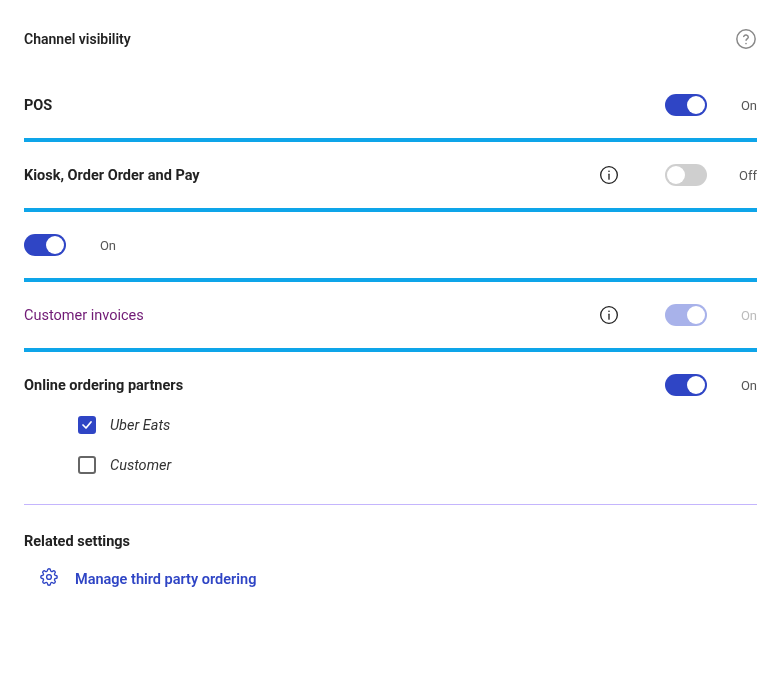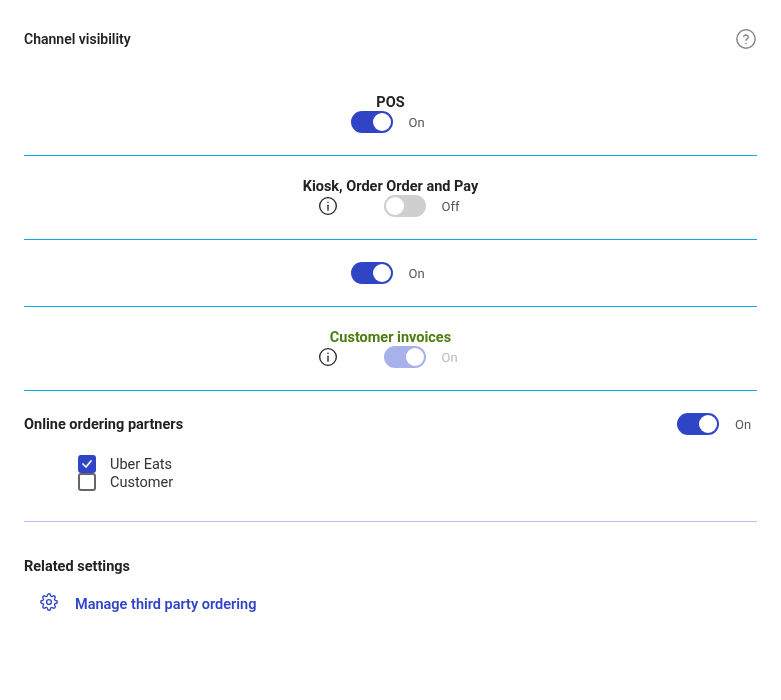--- a/index.html
+++ b/index.html
@@ -21,42 +21,42 @@
     font-size: 14px;
     font-weight: 600;
     color: #222;
   }
   .help-icon svg { display: block; }
   .row {
     display: flex;
     align-items: center;
     justify-content: space-between;
     padding: 22px 0;
-    border-bottom: 1px solid #0ea5e9;
-    flex-direction: column;
+    border-bottom: 4px solid #0ea5e9;
   }
   .row:first-of-type { padding-top: 8px; }
   .row-label {
     font-size: 14.5px;
     font-weight: 700;
     color: #222;
   }
-  .row-label.muted { color: #4d7c0f; font-weight: 700; }
+  .row-label.muted { color: #701a75; font-weight: 400; }
   .row-right {
     display: flex;
     align-items: center;
     gap: 46px;
   }
   .info-btn { display: inline-flex; align-items: center; justify-content:center; }
   .toggle-wrap {
     display: flex;
     align-items: center;
-    gap: 16px;
+    gap: 28px;
     min-width: 70px;
     justify-content: flex-end;
+    text-align: right;
   }
   .toggle {
     width: 42px;
     height: 22px;
     border-radius: 11px;
     position: relative;
     cursor: pointer;
     flex-shrink: 0;
   }
   .toggle .knob {
@@ -86,20 +86,22 @@
   .partners-head {
     display: flex;
     justify-content: space-between;
     align-items: center;
     margin-bottom: 20px;
   }
   .partner-list {
     padding-left: 54px;
     display: flex;
     flex-direction: column;
+    gap: 22px;
+    font-style: italic;
   }
   .partner-item {
     display: flex;
     align-items: center;
     gap: 14px;
   }
   .chk {
     width: 18px;
     height: 18px;
     border-radius: 3px;
@@ -116,21 +118,20 @@
   .chk svg { display: none; }
   .partner-label { font-size: 14.5px; color: #333; }
   .related {
     padding-top: 28px;
   }
   .related-title {
     font-size: 14.5px;
     font-weight: 700;
     color: #222;
     margin-bottom: 18px;
-    margin-top: 8px;
   }
   .related-link {
     display: inline-flex;
     align-items: center;
     gap: 17px;
     color: #2f45c5;
     font-size: 14.5px;
     font-weight: 600;
     padding-left: 16px;
     cursor: pointer;

